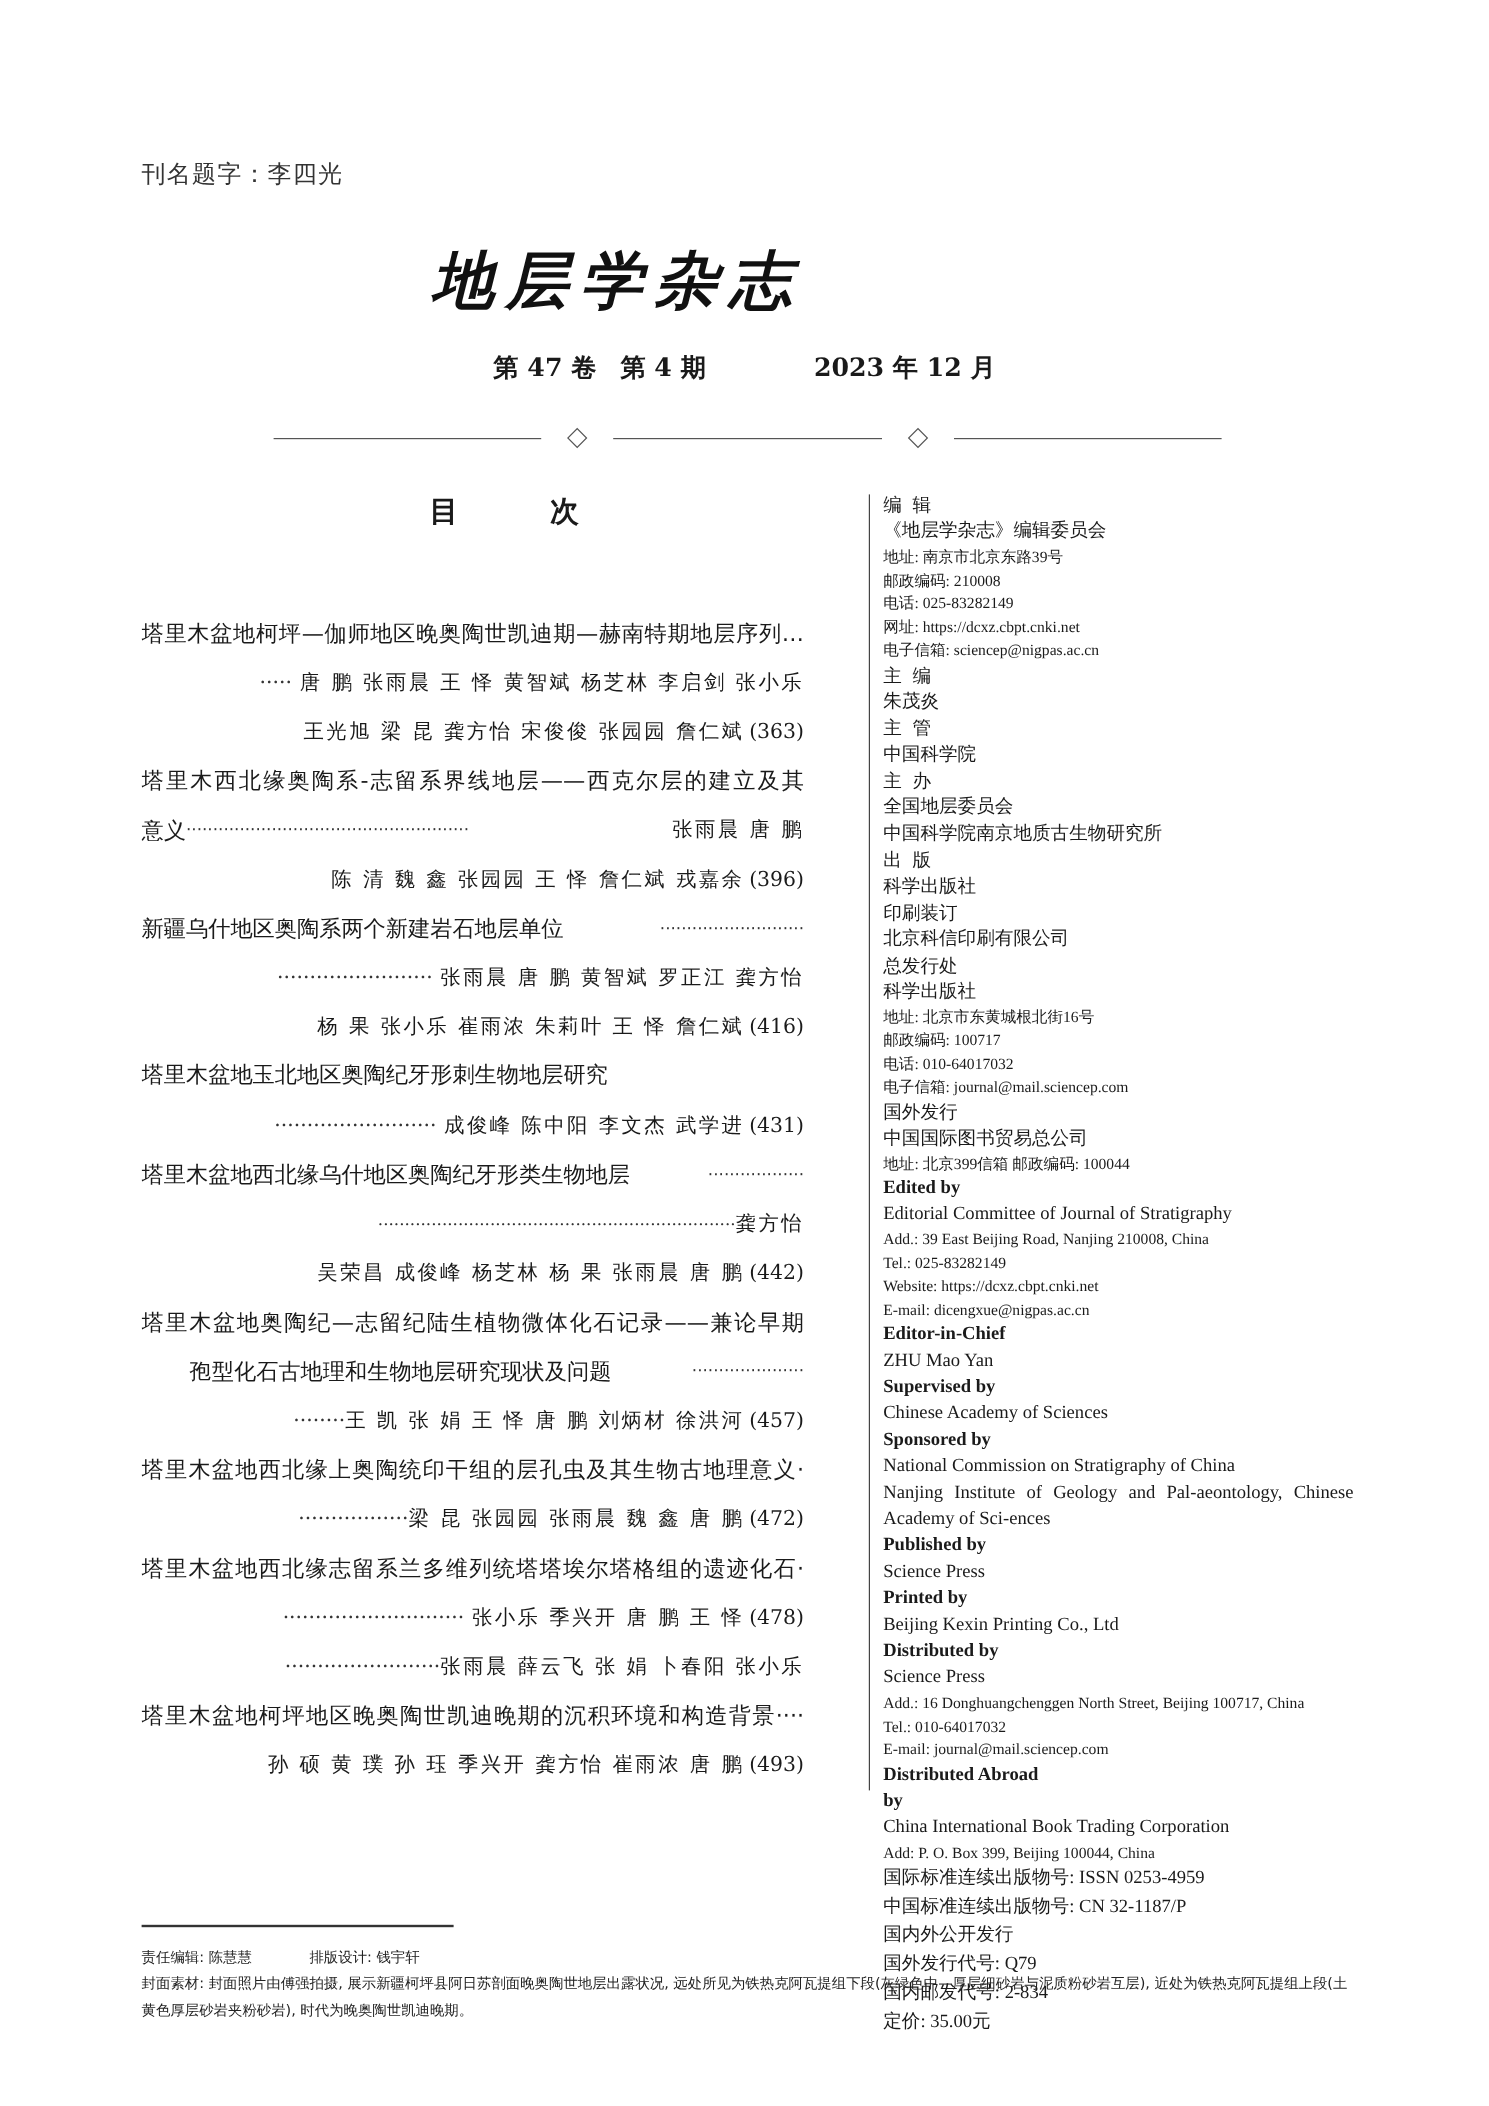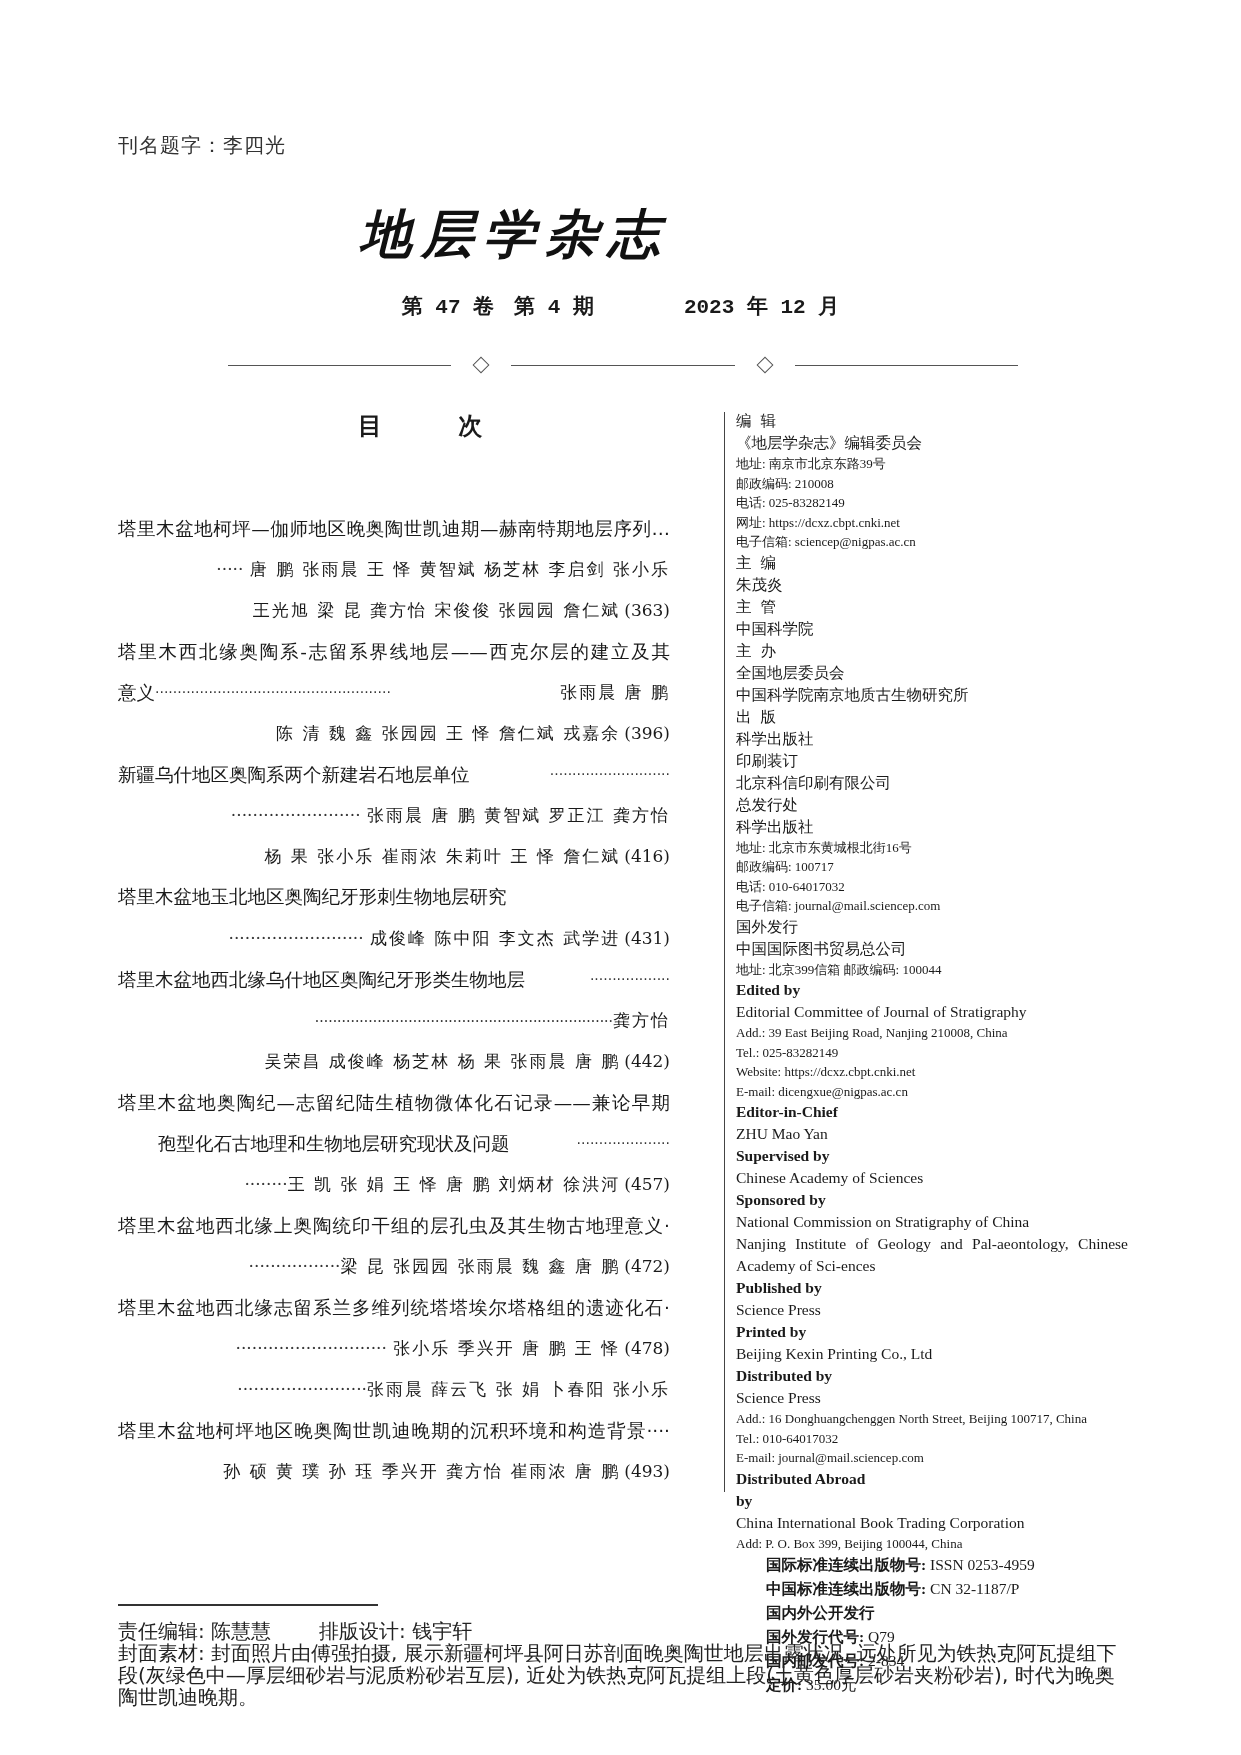--- a/index.html
+++ b/index.html
@@ -4,21 +4,21 @@
 <style>
   html, body { margin: 0; padding: 0; background: #ffffff; }
   body {
     width: 1241px; height: 1755px; position: relative; overflow: hidden;
     font-family: "DejaVu Serif", "Liberation Serif", serif; color: #1a1a1a;
   }
   .abs { position: absolute; }
   .title-credit { left: 118px; top: 132px; font-size: 20px; color: #333; font-family: "DejaVu Sans", sans-serif; letter-spacing: 1px; }
   .masthead { left: 0; width: 1029px; top: 200px; text-align: center; font-size: 52px; font-weight: 900; letter-spacing: 10px; font-style: italic; font-family: "DejaVu Serif", serif; color: #111; }
   .issue-line { left: 0; width: 1241px; top: 292px; text-align: center; font-size: 21px; font-weight: bold; white-space: pre; }
-  .issue-line span { margin: 0 10px; font-family: Liberation Mono, monospace; }
+  .issue-line span { margin: 0 10px; }
   .divider { top: 355px; left: 228px; width: 790px; height: 20px; display: flex; align-items: center; }
   .divider .rule { flex: 1; height: 1px; background: #555; }
   .divider .diamond { width: 10px; height: 10px; border: 1px solid #555; transform: rotate(45deg); margin: 0 24px; background: #fff; }
 
   .toc-heading { left: 358px; top: 410px; font-size: 24px; font-weight: bold; letter-spacing: 34px; font-family: "DejaVu Sans", sans-serif; }
 
   .toc { left: 118px; top: 508px; width: 552px; }
   .toc .line { height: 41px; line-height: 41px; font-size: 18.5px; white-space: nowrap; overflow: hidden; }
   .toc .title-line { text-align: justify; text-align-last: justify; font-family: "DejaVu Sans", sans-serif; }
   .toc .author-line { text-align: right; font-size: 17px; letter-spacing: 1px; }
@@ -31,24 +31,24 @@
 
   .info { left: 736px; top: 410px; width: 392px; font-size: 15.5px; }
   .info .row { display: flex; line-height: 22px; flex-direction: column; }
   .info .lab { width: 136px; flex: none; font-family: "DejaVu Sans", sans-serif; }
   .info .lab.en { font-weight: bold; font-family: "Liberation Serif", serif; font-size: 15.5px; }
   .info .lab.spaced { letter-spacing: 2px; }
   .info .val { flex: 1; font-family: "Liberation Serif", "DejaVu Sans", serif; }
   .info .val.small { font-size: 13px; line-height: 19.5px; }
   .info .val.just { text-align: justify; }
   .info .full { line-height: 24px; font-size: 15.5px; font-family: "Liberation Serif", "DejaVu Sans", serif; }
-  .info .full b { font-weight: bold; margin-left: 30px; }
+  .info .full b { font-weight: normal; }
 
   .foot-rule { left: 118px; top: 1604px; width: 260px; height: 2px; background: #333; }
-  .foot { left: 118px; top: 1620px; width: 1010px; font-size: 20px; line-height: 22px; font-family: "DejaVu Sans", sans-serif; color: #222; }
+  .foot { left: 118px; top: 1620px; width: 1010px; font-size: 12px; line-height: 22px; font-family: "DejaVu Sans", sans-serif; color: #222; }
   .foot .credits span { margin-right: 48px; }
 </style>
 </head>
 <body>
 
 <div class="abs title-credit">刊名题字：李四光</div>
 <div class="abs masthead">地层学杂志</div>
 <div class="abs issue-line"><span>第 47 卷</span><span>第 4 期</span><span style="margin-left:80px">2023 年 12 月</span></div>
 <div class="abs divider">
   <div class="rule"></div>

